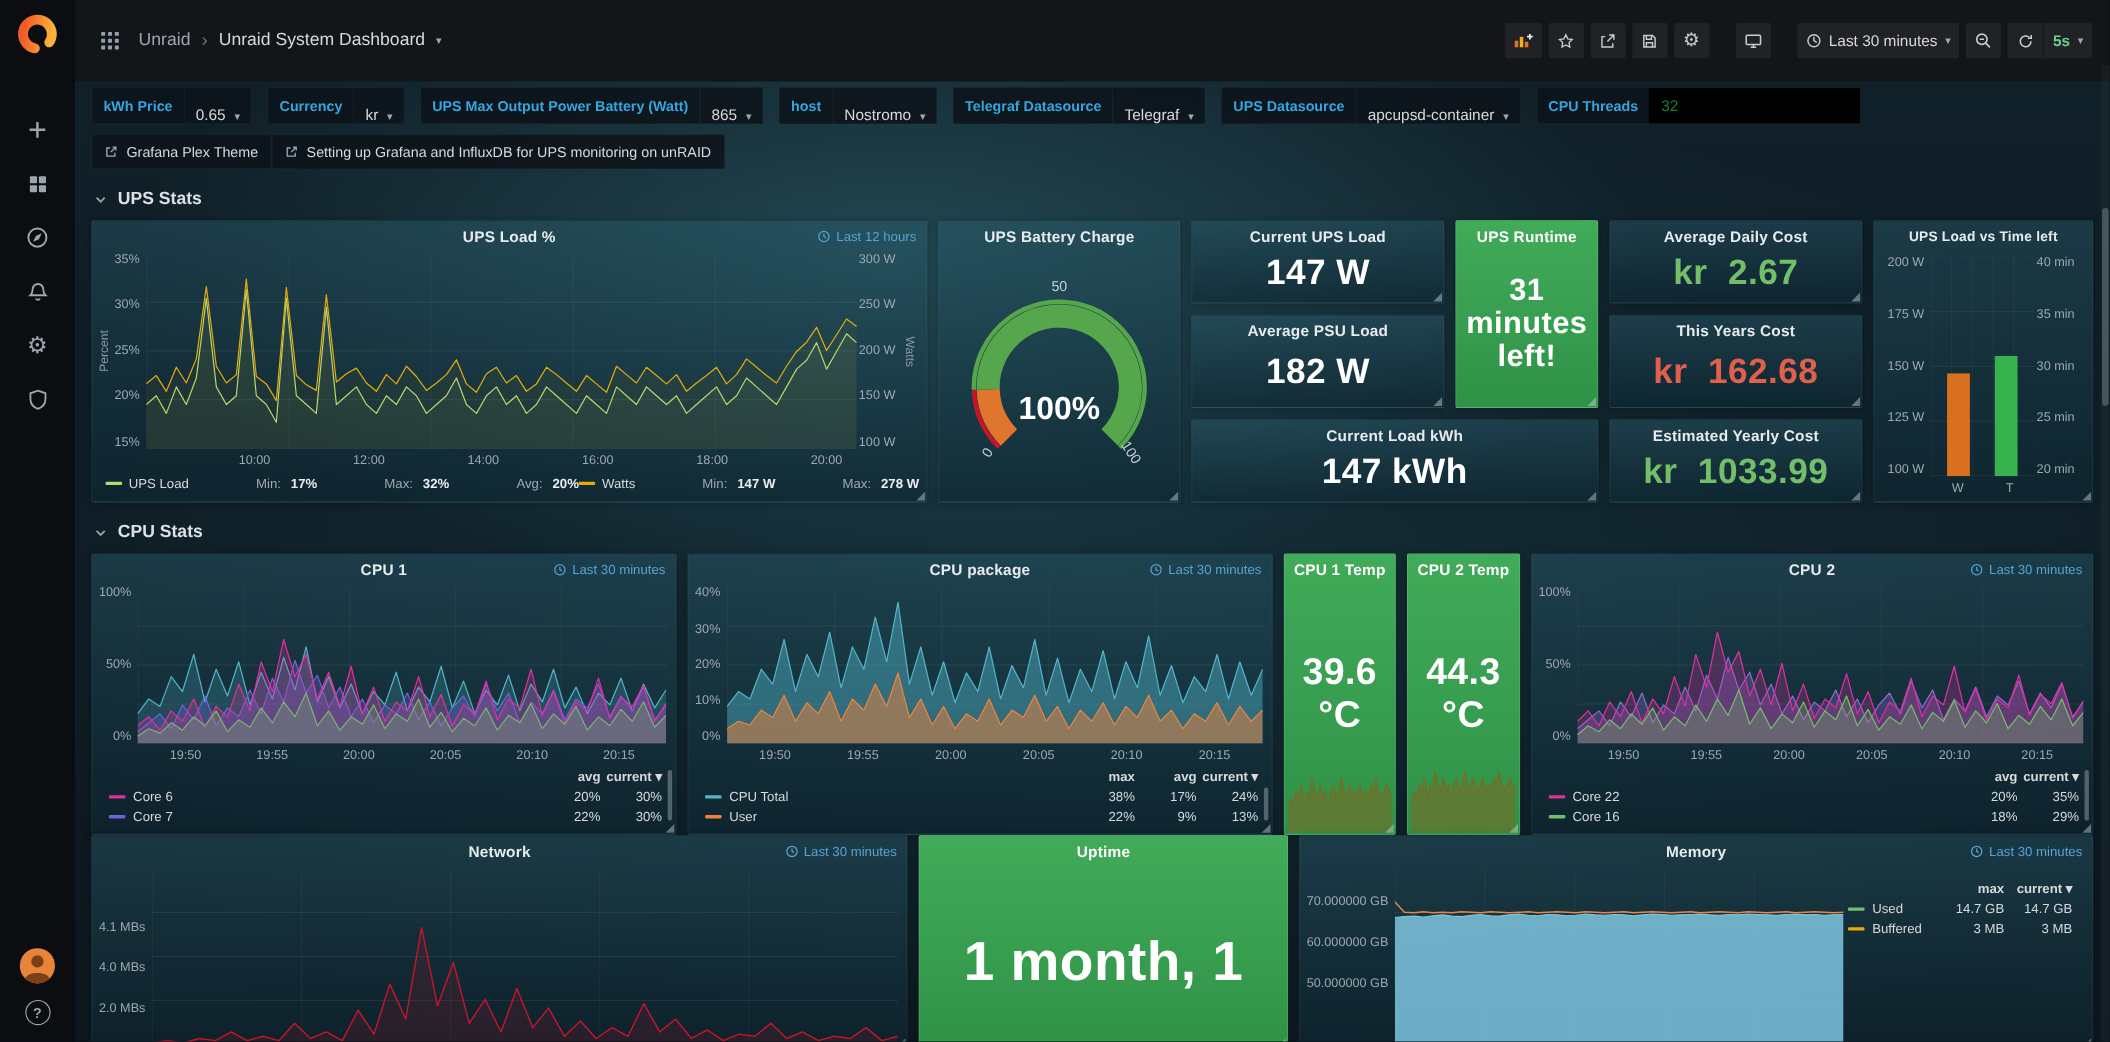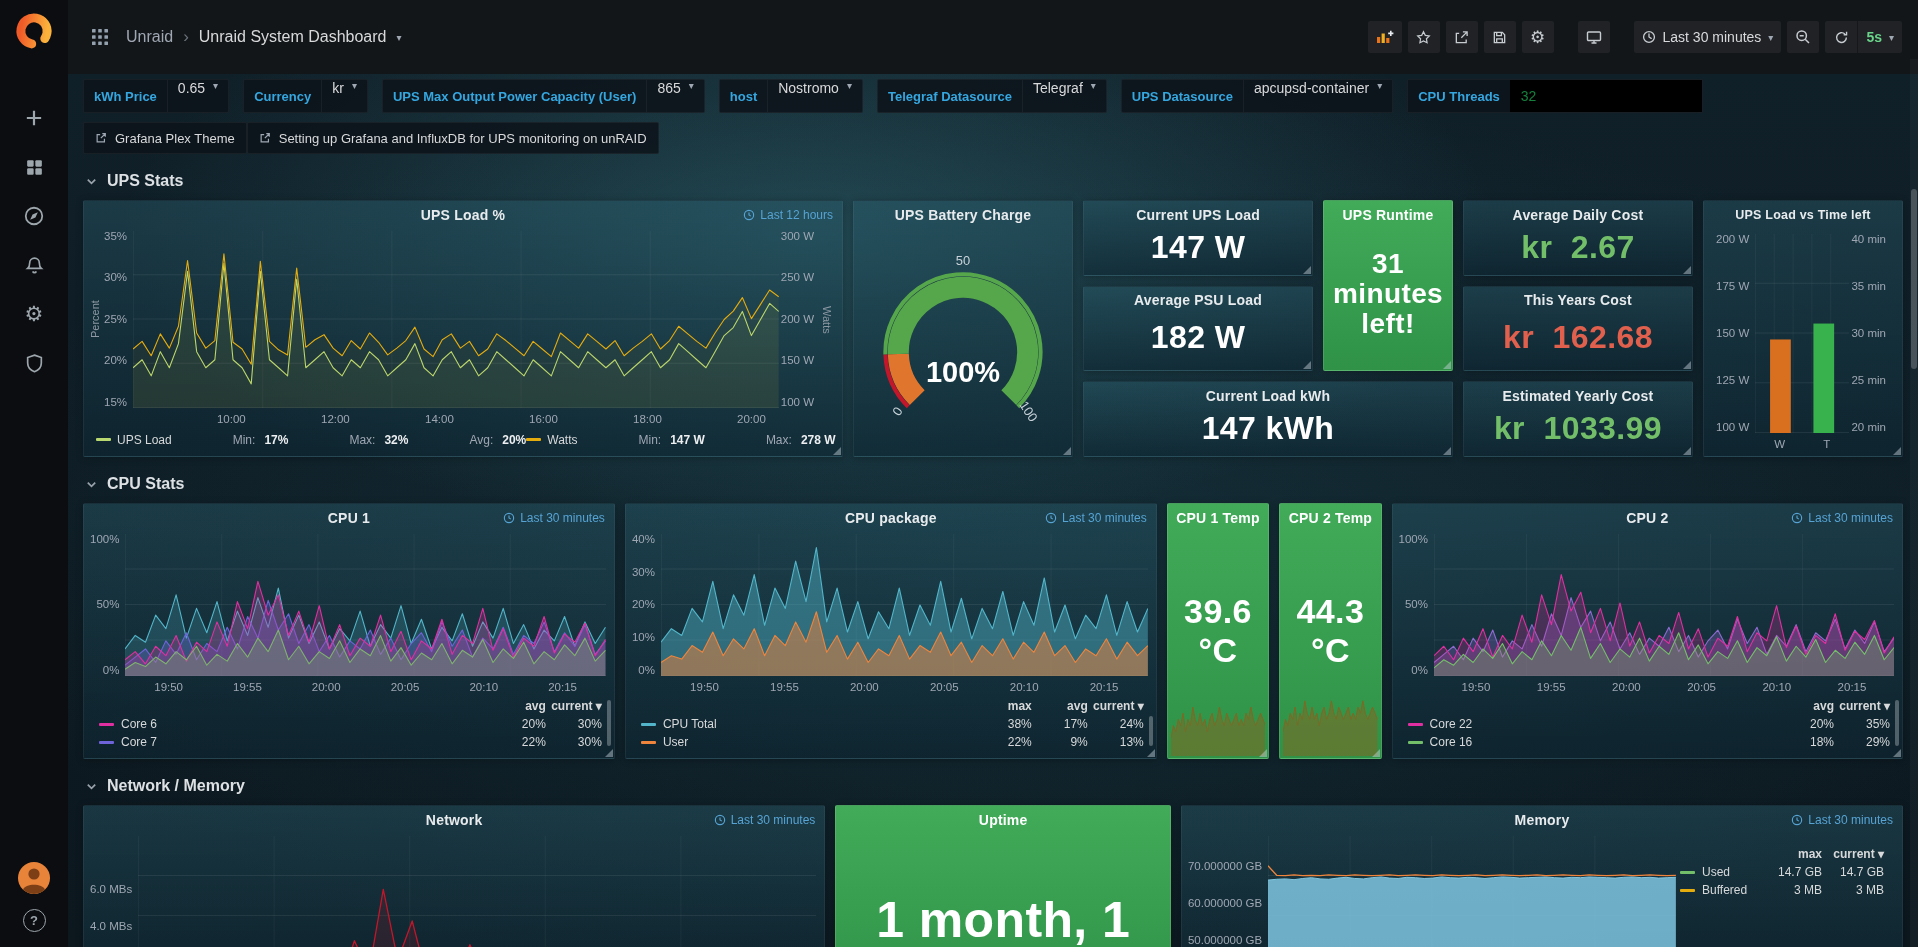--- a/index.html
+++ b/index.html
@@ -33,21 +33,21 @@
   
   #content{position:absolute;left:68px;top:59px;right:0;bottom:0;padding:18px 15px 0;overflow:hidden;box-sizing:border-box;
     background:
       radial-gradient(ellipse 60% 55% at 40% 20%, rgba(74,158,170,0.30), rgba(0,0,0,0) 62%),
       radial-gradient(ellipse 85% 75% at 52% 55%, rgba(42,110,126,0.22), rgba(0,0,0,0) 70%),
       linear-gradient(180deg,#102029,#0c171e);}
 
   #vars-row{display:flex;gap:14px;align-items:center;height:38px;}
   .var-group{display:flex;align-items:stretch;height:32px;background:rgba(13,19,26,0.88);border:1px solid rgba(255,255,255,0.05);border-radius:2px;}
   .var-label{display:flex;align-items:center;padding:0 10px;color:var(--blue,#35a7e0);font-size:13px;font-weight:700;}
-  .var-value{display:flex;align-items:flex-start;gap:8px;padding:0 10px;color:#d8d9da;font-size:14px;border-left:1px solid rgba(255,255,255,0.05);cursor:pointer;}
+  .var-value{display:flex;align-items:flex-end;gap:8px;padding:0 10px;color:#d8d9da;font-size:14px;border-left:1px solid rgba(255,255,255,0.05);cursor:pointer;}
   .var-input{width:170px;background:#000;color:#15803d;border:none;outline:none;padding:1px 11px;font-size:14px;font-family:"Liberation Sans",sans-serif;}
 
   #links-row{display:flex;margin-top:7px;height:32px;align-items:center;}
   .dash-link{display:flex;align-items:center;gap:8px;height:30px;padding:0 11px;background:rgba(13,19,26,0.88);border:1px solid rgba(255,255,255,0.05);border-radius:2px;color:#d8d9da;font-size:13px;cursor:pointer;}
 
   .section-header{display:flex;align-items:center;gap:9px;margin:18px 0 10px 2px;color:#dde1e4;font-size:16px;font-weight:700;cursor:pointer;}
   .section-header svg{color:#9aa3ab;}
 
   .row{display:grid;gap:10px;}
   .row-ups{grid-template-columns:76fr 22fr 61fr 20fr;height:257px;}
@@ -296,21 +296,21 @@
           </span>
         </div>
         <div class="var-group">
           <span class="var-label">Currency</span>
           <span class="var-value">
             <span>kr</span>
             <span class="caret">▾</span>
           </span>
         </div>
         <div class="var-group">
-          <span class="var-label">UPS Max Output Power Capacity (User)</span>
+          <span class="var-label">UPS Max Output Power Battery (Watt)</span>
           <span class="var-value">
             <span>865</span>
             <span class="caret">▾</span>
           </span>
         </div>
         <div class="var-group">
           <span class="var-label">host</span>
           <span class="var-value">
             <span>Nostromo</span>
             <span class="caret">▾</span>
@@ -748,43 +748,37 @@
                 <span>Core 16</span>
               </span>
               <span class="lt-val">18%</span>
               <span class="lt-val">29%</span>
             </div>
           </div>
         <div class="legend-sb"></div>
       </section>
     </div>
 
-    <div class="section-header">
-      <svg width="13" height="13" viewBox="0 0 14 14" fill="none" stroke="currentColor" stroke-width="1.8">
-          <path d="M3 5l4 4 4-4"></path>
-        </svg>
-      <span>Network / Memory</span>
-    </div>
 
     <div class="row row-net">
 
       <section class="panel">
         <header class="p-head">
           <span class="p-title">Network</span>
           <span class="time-badge">
             <svg viewBox="0 0 16 16" width="12" height="12" fill="none" stroke="currentColor" stroke-width="1.5">
                 <circle cx="8" cy="8" r="6.2"></circle>
                 <path d="M8 4.5V8l2.5 1.5"></path>
               </svg>
             <span>Last 30 minutes</span>
           </span>
         </header>
         <div class="c-body single nox">
           <div class="y-axis compact net-pad">
-              <span class="tick">6.0 MBs</span>
+              <span class="tick">4.1 MBs</span>
               <span class="tick">4.0 MBs</span>
               <span class="tick">2.0 MBs</span>
             </div>
           <div class="plot">
               <svg viewBox="0 0 100 100" preserveAspectRatio="none">
                 <path d="M0,100 L0.00,98.77 L2.13,97.53 L4.26,98.77 L6.38,96.30 L8.51,97.53 L10.64,92.59 L12.77,97.53 L14.89,95.06 L17.02,97.53 L19.15,87.65 L21.28,96.30 L23.40,92.59 L25.53,97.53 L27.66,80.25 L29.79,93.83 L31.91,65.43 L34.04,85.19 L36.17,33.33 L38.30,77.78 L40.43,53.09 L42.55,87.65 L44.68,74.07 L46.81,92.59 L48.94,67.90 L51.06,90.12 L53.19,79.01 L55.32,95.06 L57.45,86.42 L59.57,96.30 L61.70,90.12 L63.83,95.06 L65.96,76.54 L68.09,92.59 L70.21,85.19 L72.34,96.30 L74.47,91.36 L76.60,97.53 L78.72,93.83 L80.85,95.06 L82.98,87.65 L85.11,96.30 L87.23,92.59 L89.36,97.53 L91.49,95.06 L93.62,96.30 L95.74,90.12 L97.87,97.53 L100.00,95.06 L100,100 Z" fill="#c4162a" fill-opacity="0.15"></path>
                 <polyline points="0.00,98.77 2.13,97.53 4.26,98.77 6.38,96.30 8.51,97.53 10.64,92.59 12.77,97.53 14.89,95.06 17.02,97.53 19.15,87.65 21.28,96.30 23.40,92.59 25.53,97.53 27.66,80.25 29.79,93.83 31.91,65.43 34.04,85.19 36.17,33.33 38.30,77.78 40.43,53.09 42.55,87.65 44.68,74.07 46.81,92.59 48.94,67.90 51.06,90.12 53.19,79.01 55.32,95.06 57.45,86.42 59.57,96.30 61.70,90.12 63.83,95.06 65.96,76.54 68.09,92.59 70.21,85.19 72.34,96.30 74.47,91.36 76.60,97.53 78.72,93.83 80.85,95.06 82.98,87.65 85.11,96.30 87.23,92.59 89.36,97.53 91.49,95.06 93.62,96.30 95.74,90.12 97.87,97.53 100.00,95.06" fill="none" stroke="#c4162a" stroke-width="1.3" vector-effect="non-scaling-stroke" stroke-linejoin="round"></polyline>
               </svg>
             </div>
         </div>

